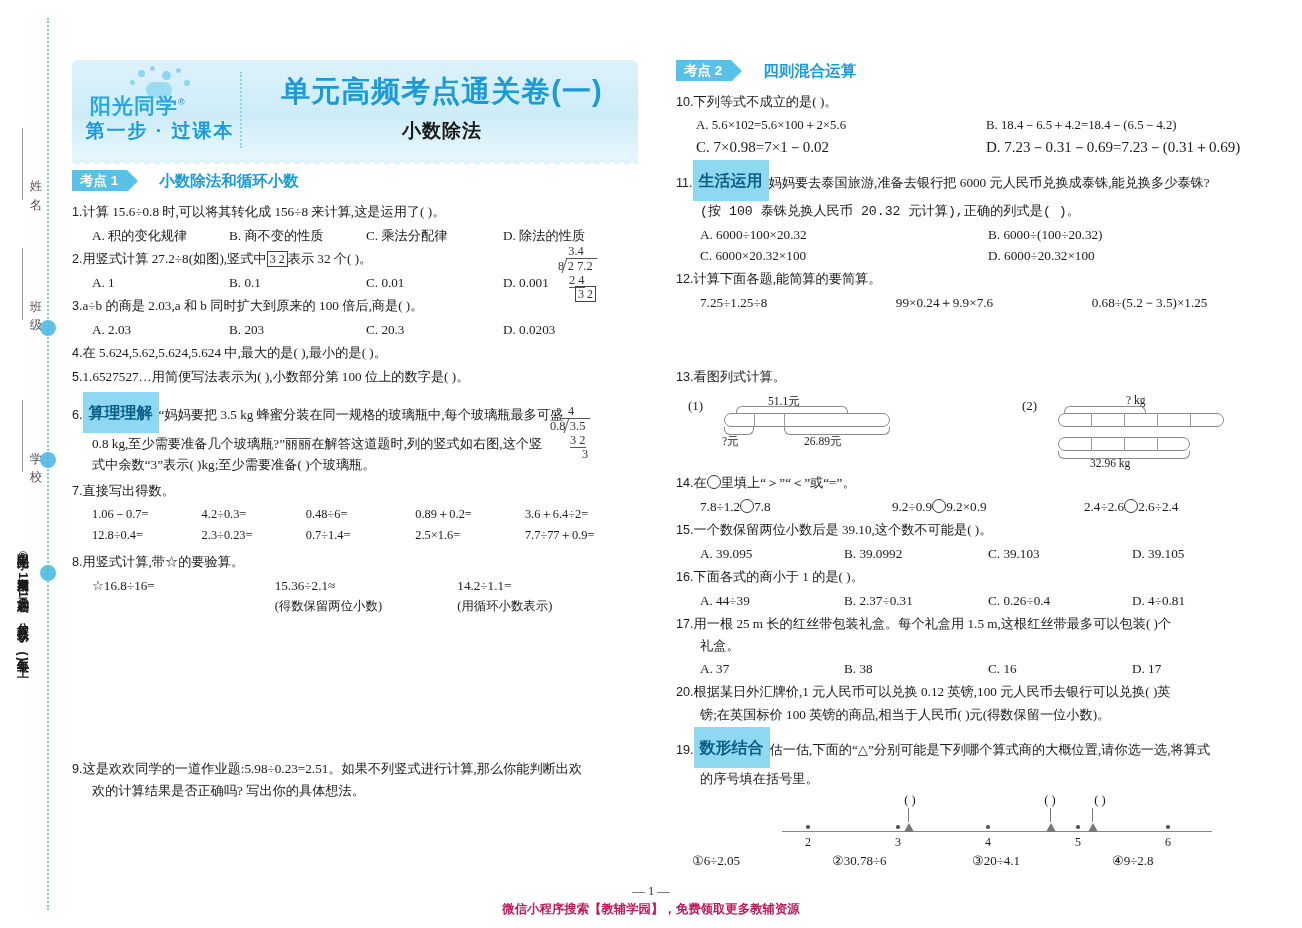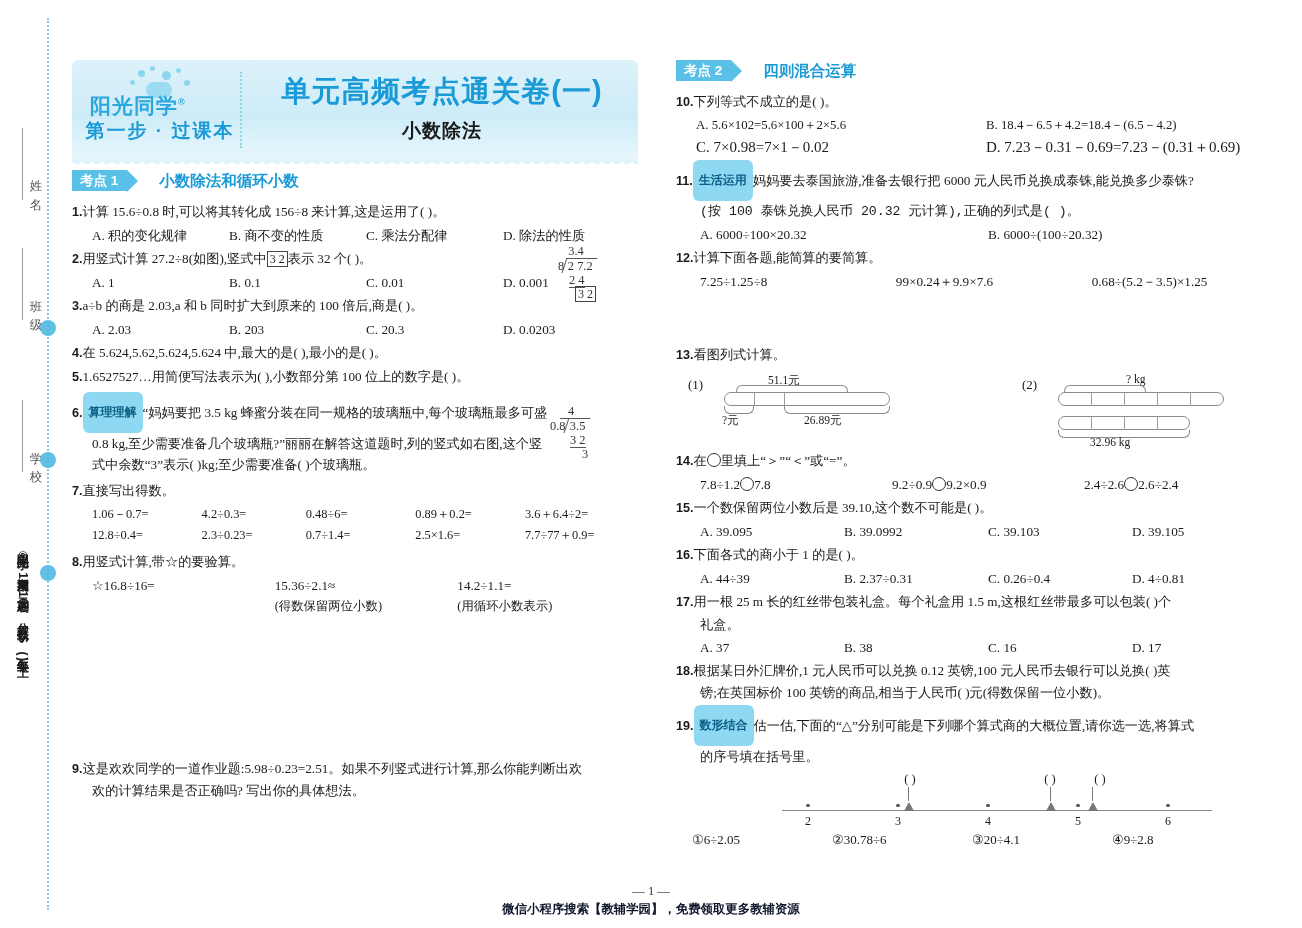--- a/index.html
+++ b/index.html
@@ -92,33 +92,33 @@
     border-left:11px solid #59c0e8;
   }
   .sec-title {
     display:inline-block; margin-left:28px; vertical-align:top;
     color:#1a9ad6; font-weight:bold; font-size:15.5px; line-height:21px;
     font-family:"Liberation Sans","DejaVu Sans",sans-serif;
   }
 
   
   .q { position:relative; font-size:13.2px; line-height:21.5px; margin:1.5px 0; }
-  .qn { font-weight:bold; font-family:"Liberation Sans","DejaVu Sans",sans-serif;
+  .qn { font-weight:normal; font-family:"Liberation Sans","DejaVu Sans",sans-serif;
         font-size:12.6px; }
   .qtext { }
   .indent { padding-left:20px; }
   .opts { display:flex; padding-left:20px; font-size:13.2px; line-height:21.5px; }
   .opts > span { display:block; }
   .o4 > span { width:25%; }
   .o2 > span { width:50%; }
   .o3 > span { width:33.33%; }
 
   .badge {
     display:inline-block; background:#8fd8f2; color:#0a5e86; font-weight:bold;
-    border-radius:6px; padding:12px 6px; font-size:12px; line-height:17px;
+    border-radius:0; padding:12px 6px; font-size:16px; line-height:17px;
     font-family:"Liberation Sans","DejaVu Sans",sans-serif;
     vertical-align:1px;
   }
   .boxed { border:1px solid #444; padding:0 2px; font-size:12px; }
 
   
   .vdiv { position:absolute; font-size:12.4px; line-height:14px; text-align:left;
           font-family:"Liberation Serif","DejaVu Serif",serif; color:#333; }
   .vdiv .r { white-space:pre; }
 
@@ -151,21 +151,21 @@
   .nl-paren { position:absolute; top:-2px; font-size:12.5px; transform:translateX(-50%);
               white-space:nowrap; }
   .nl-items { position:absolute; top:58px; left:-90px; width:560px; display:flex; }
   .nl-items span { width:25%; font-size:13px; }
 
   
   .pagenum { position:absolute; left:0; right:0; top:884px; text-align:center;
              font-size:12.5px; color:#333; }
   .footer-note {
     position:absolute; left:0; right:0; top:901px; text-align:center;
-    font-size:12.4px; font-weight:bold; color:#0f172a;
+    font-size:12.4px; font-weight:bold; color:#be185d;
     font-family:"Liberation Sans","DejaVu Sans",sans-serif;
   }
   .circ { display:inline-block; width:14px; height:14px; border:1px solid #333;
           border-radius:50%; vertical-align:-2px; }
 </style>
 </head>
 <body>
 
 <div class="page">
 
@@ -328,20 +328,24 @@
       <span>D. 7.23－0.31－0.69=7.23－(0.31＋0.69)</span>
     </div>
 
     <div class="q">
       <span class="qn">11.</span><span class="badge">生活运用</span><span>妈妈要去泰国旅游,准备去银行把 6000 元人民币兑换成泰铢,能兑换多少泰铢?</span>
       <div style="padding-left:24px;font-family:Liberation Mono, monospace;">(按 100 泰铢兑换人民币 20.32 元计算),正确的列式是(      )。</div>
     </div>
     <div class="opts o2" style="padding-left:24px;">
       <span>A. 6000÷100×20.32</span>
       <span>B. 6000÷(100÷20.32)</span>
+    </div>
+    <div class="opts o2" style="padding-left:24px;">
+      <span>C. 6000×20.32×100</span>
+      <span>D. 6000÷20.32×100</span>
     </div>
 
     <div class="q">
       <span class="qn">12.</span><span>计算下面各题,能简算的要简算。</span>
     </div>
     <div class="opts" style="padding-left:24px;">
       <span style="width:34%;">7.25÷1.25÷8</span>
       <span style="width:34%;">99×0.24＋9.9×7.6</span>
       <span style="width:32%;">0.68÷(5.2－3.5)×1.25</span>
     </div>
@@ -414,21 +418,21 @@
       <div style="padding-left:24px;">礼盒。</div>
     </div>
     <div class="opts o4" style="padding-left:24px;">
       <span>A. 37</span>
       <span>B. 38</span>
       <span>C. 16</span>
       <span>D. 17</span>
     </div>
 
     <div class="q">
-      <span class="qn">18.</span><span>根据某日外汇牌价,1 元人民币可以兑换 0.12 英镑,100 元人民币去银行可以兑换(      )英</span>
+      <span class="qn">20.</span><span>根据某日外汇牌价,1 元人民币可以兑换 0.12 英镑,100 元人民币去银行可以兑换(      )英</span>
       <div style="padding-left:24px;">镑;在英国标价 100 英镑的商品,相当于人民币(        )元(得数保留一位小数)。</div>
     </div>
 
     <div class="q">
       <span class="qn">19.</span><span class="badge">数形结合</span><span>估一估,下面的“△”分别可能是下列哪个算式商的大概位置,请你选一选,将算式</span>
       <div style="padding-left:24px;">的序号填在括号里。</div>
     </div>
 
     <div class="numline" style="margin-left:106px; margin-top:6px;">
       <div class="nl-axis"></div>

